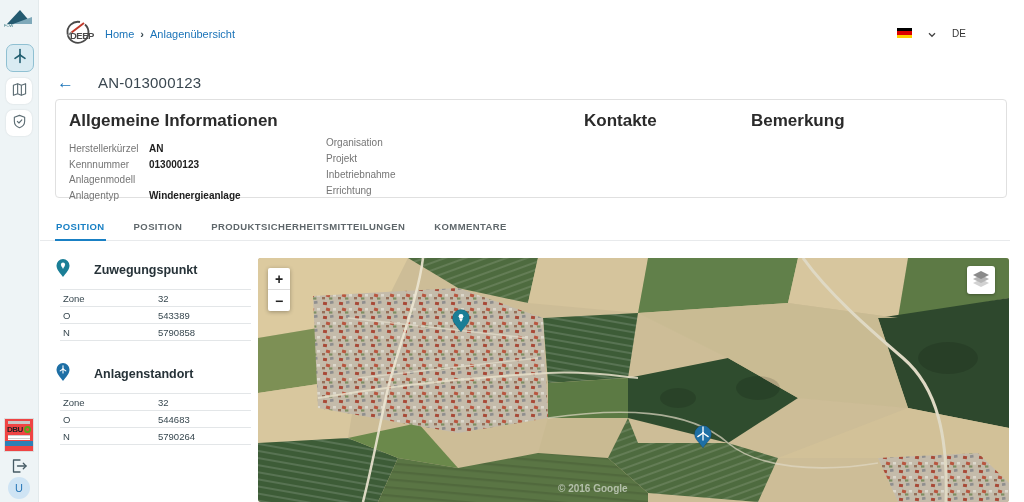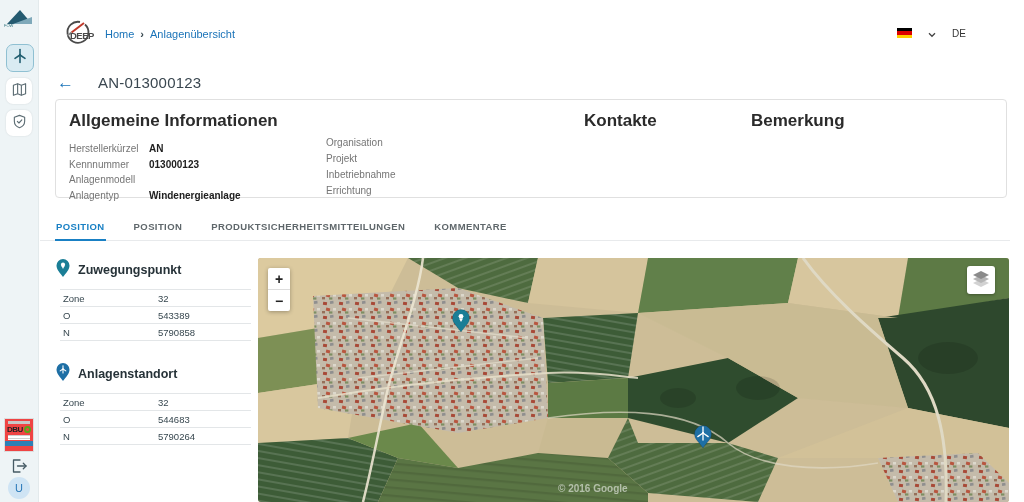--- a/index.html
+++ b/index.html
@@ -51,21 +51,21 @@
   .col-contacts{width:167px;}
   .col-remark{flex:1;}
   
   .tabs{position:absolute;left:2px;top:217px;width:970px;border-bottom:1px solid #e8eaec;
         padding-left:15px;display:flex;gap:27px;box-sizing:border-box;}
   .tab{font-size:9.5px;font-weight:bold;letter-spacing:.4px;color:#5f676b;padding:4px 1px 7px 1px;
        cursor:pointer;border-bottom:2px solid transparent;margin-bottom:-1px;white-space:nowrap;}
   .tab.active{color:#1980c4;border-bottom-color:#1980c4;}
   
   .pos-panel{position:absolute;left:15px;top:254px;width:202px;}
-  .sect-head{display:flex;align-items:center;gap:7px;margin:4px 0 7px 2px;}
+  .sect-head{display:flex;align-items:center;gap:23px;margin:4px 0 7px 2px;}
   .sect-title{font-size:12.5px;font-weight:bold;color:#263238;}
   .ptable{margin-left:7px;width:191px;border-top:1px solid #e3e6e8;font-size:9.5px;color:#37474f;}
   .trow{display:flex;border-bottom:1px solid #e3e6e8;padding:2.5px 0 2.5px 3px;}
   .tlabel{width:95px;}
   .sect2{margin-top:21px;}
   
   .map{position:absolute;left:220px;top:258px;width:751px;height:244px;border-radius:3px;
        overflow:hidden;background:#cdbd97;}
   .map svg.bg{position:absolute;left:0;top:0;width:100%;height:100%;display:block;}
   .zoomctl{position:absolute;left:10px;top:10px;width:22px;background:#fff;border-radius:2px;

